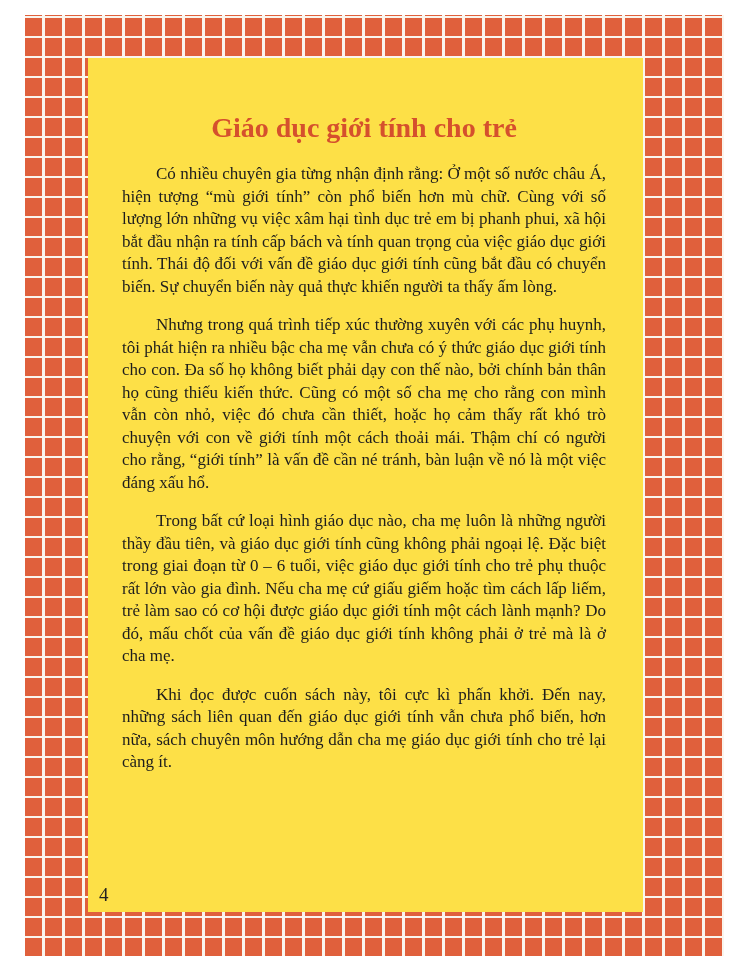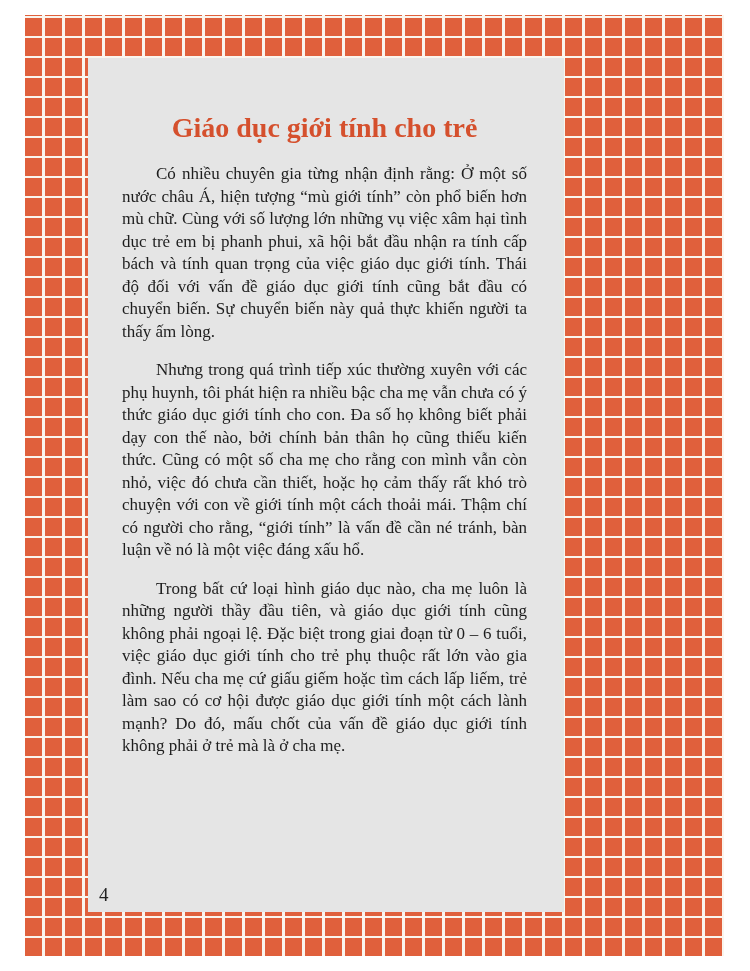--- a/index.html
+++ b/index.html
@@ -25,23 +25,23 @@
     background-color: #e0603c;
     background-image:
       repeating-linear-gradient(0deg,  transparent 0, transparent 17.5px, #faf5ee 17.5px, #faf5ee 20px),
       repeating-linear-gradient(90deg, transparent 0, transparent 17.5px, #faf5ee 17.5px, #faf5ee 20px);
   }
   
   .page {
     position: absolute;
     left: 88px;
     top: 58px;
-    width: 476px;
+    width: 555px;
     height: 854px;
-    background: #e5e5e5;
+    background: #fde047;
   }
   .page-inner {
     padding: 50px 37px 0 34px;
   }
   .title {
     text-align: center;
     color: #d5502d;
     font-weight: bold;
     font-size: 28px;
     line-height: 40px;
@@ -77,20 +77,21 @@
     <div class="page-inner">
 
       <h1 class="title">
         <span>Giáo dục giới tính cho trẻ</span><br>
       </h1>
 
       <div class="body-text">
         <p>Có nhiều chuyên gia từng nhận định rằng: Ở một số nước châu Á, hiện tượng “mù giới tính” còn phổ biến hơn mù chữ. Cùng với số lượng lớn những vụ việc xâm hại tình dục trẻ em bị phanh phui, xã hội bắt đầu nhận ra tính cấp bách và tính quan trọng của việc giáo dục giới tính. Thái độ đối với vấn đề giáo dục giới tính cũng bắt đầu có chuyển biến. Sự chuyển biến này quả thực khiến người ta thấy ấm lòng.</p>
         <p>Nhưng trong quá trình tiếp xúc thường xuyên với các phụ huynh, tôi phát hiện ra nhiều bậc cha mẹ vẫn chưa có ý thức giáo dục giới tính cho con. Đa số họ không biết phải dạy con thế nào, bởi chính bản thân họ cũng thiếu kiến thức. Cũng có một số cha mẹ cho rằng con mình vẫn còn nhỏ, việc đó chưa cần thiết, hoặc họ cảm thấy rất khó trò chuyện với con về giới tính một cách thoải mái. Thậm chí có người cho rằng, “giới tính” là vấn đề cần né tránh, bàn luận về nó là một việc đáng xấu hổ.</p>
         <p>Trong bất cứ loại hình giáo dục nào, cha mẹ luôn là những người thầy đầu tiên, và giáo dục giới tính cũng không phải ngoại lệ. Đặc biệt trong giai đoạn từ 0 – 6 tuổi, việc giáo dục giới tính cho trẻ phụ thuộc rất lớn vào gia đình. Nếu cha mẹ cứ giấu giếm hoặc tìm cách lấp liếm, trẻ làm sao có cơ hội được giáo dục giới tính một cách lành mạnh? Do đó, mấu chốt của vấn đề giáo dục giới tính không phải ở trẻ mà là ở cha mẹ.</p>
+        <p>Khi đọc được cuốn sách này, tôi cực kì phấn khởi. Đến nay, những sách liên quan đến giáo dục giới tính vẫn chưa phổ biến, hơn nữa, sách chuyên môn hướng dẫn cha mẹ giáo dục giới tính cho trẻ lại càng ít.</p>
       </div>
 
       <div class="page-number">4</div>
 
     </div>
   </div>
 
 </div>
 
 </body></html>

